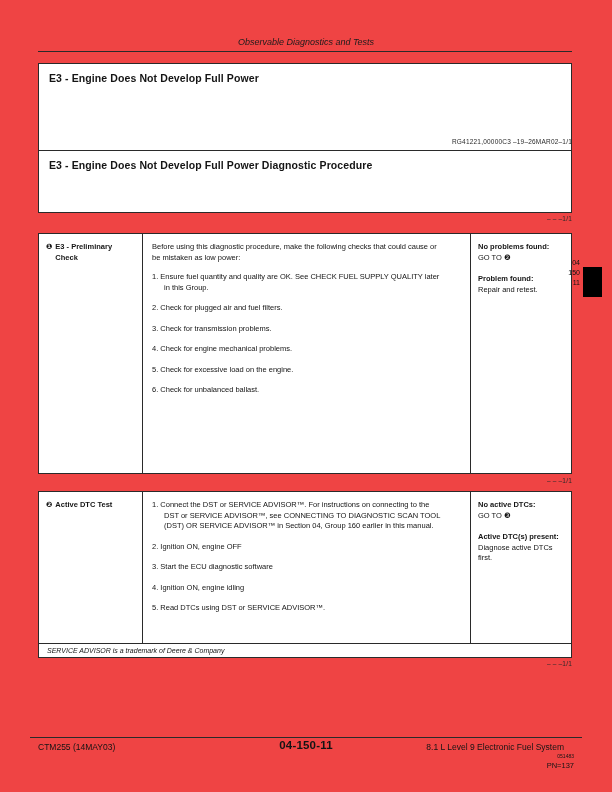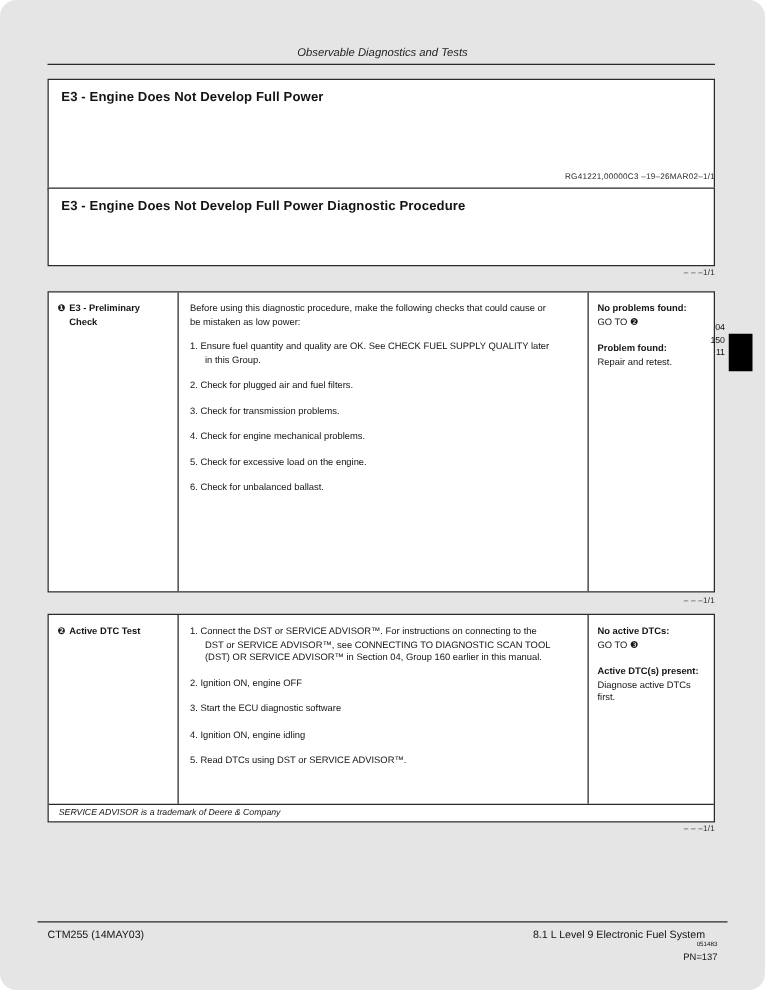--- a/index.html
+++ b/index.html
@@ -1,19 +1,19 @@
 <!DOCTYPE html>
 <html><head>
 <meta charset="utf-8">
 <style>
   * { margin:0; padding:0; box-sizing:border-box; }
   html,body { background:#ffffff; }
   body { font-family:"Liberation Sans","DejaVu Sans",sans-serif; color:#141414; }
 
-  .page { position:relative; width:612px; height:792px; background:#e5e5e5; overflow:hidden; margin:0 auto;border-radius:13px; }
+  .page { position:relative; width:612px; height:792px; background:#ef4444; overflow:hidden; margin:0 auto; }
 
   .rule { position:absolute; border-top:1px solid #2a2a2a; height:0; }
   .rule-header { top:51px; left:38px; width:534px; }
   .rule-footer { top:737px; left:30px; width:552px; }
 
   .running-head { position:absolute; top:37px; left:0; right:0; text-align:center;
                   font-style:italic; font-size:9px; color:#1c1c1c; }
 
   .box { position:absolute; left:38px; width:534px; border:1px solid #2a2a2a; background:#fff; padding:8px 10px; }
   .box-title { font-weight:bold; font-size:10.5px; letter-spacing:0.1px; }
@@ -131,17 +131,18 @@
     <div class="tab-nums">
       <div>04</div>
       <div>150</div>
       <div>11</div>
     </div>
     <div class="tab-block"></div>
   </div>
 
   <div class="rule rule-footer"></div>
   <div class="footer-left">CTM255 (14MAY03)</div>
+  <div class="footer-center">04-150-11</div>
   <div class="footer-right">8.1 L Level 9 Electronic Fuel System</div>
   <div class="footer-code">051483</div>
   <div class="footer-pn">PN=137</div>
 
 </div>
 
 </body></html>

